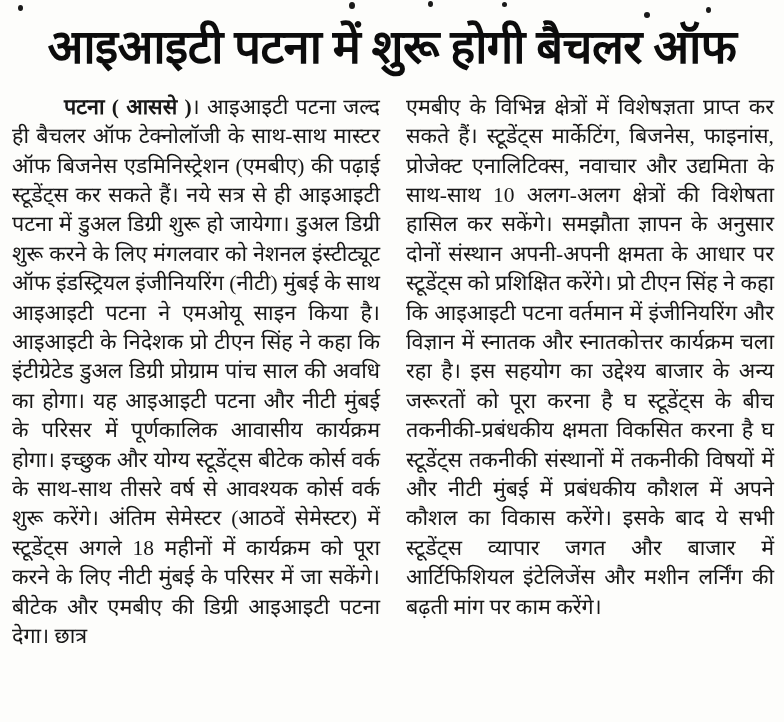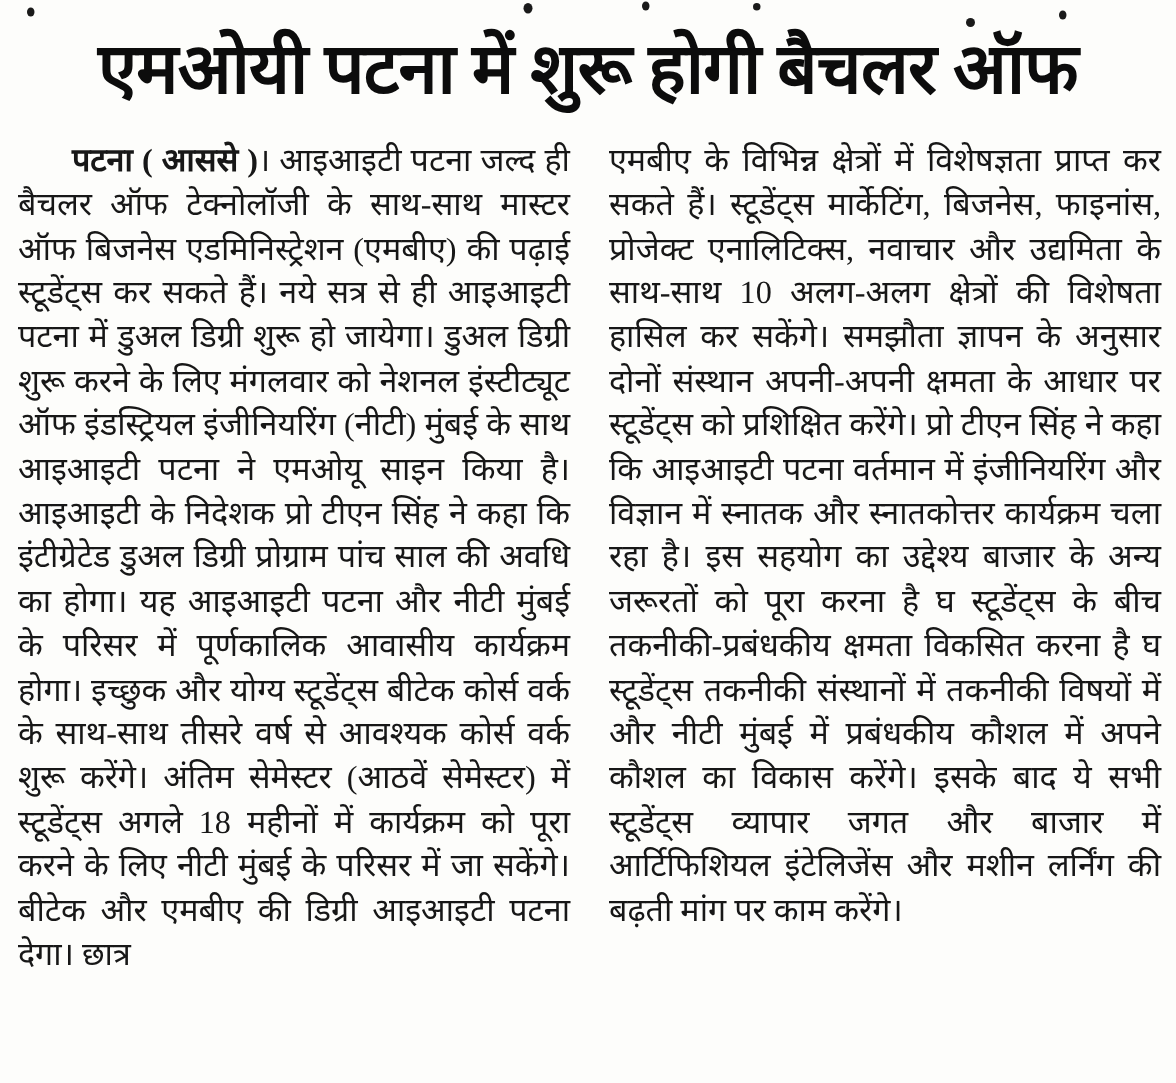--- a/index.html
+++ b/index.html
@@ -45,20 +45,21 @@
     font-size: 21.5px;
     line-height: 29.4px;
     text-align: justify;
     color: #171717;
   }
   .column-left p.lead {
     text-indent: 36px;
   }
   .dateline {
     font-weight: 700;
+    margin-left: 16px;
   }
   
   .speck {
     position: absolute;
     background: #1a1a1a;
     border-radius: 50%;
   }
   .speck.s1 { left: 18px;  top: 5px;  width: 5px; height: 6px; }
   .speck.s2 { left: 349px; top: 2px;  width: 6px; height: 7px; }
   .speck.s3 { left: 428px; top: 1px;  width: 5px; height: 6px; }
@@ -72,21 +73,21 @@
 <div class="page">
 
   <span class="speck s1"></span>
   <span class="speck s2"></span>
   <span class="speck s3"></span>
   <span class="speck s4"></span>
   <span class="speck s5"></span>
   <span class="speck s6"></span>
 
   <header class="headline">
-    <div class="headline-line">एमओयी पटना में शुरू होगी बैचलर ऑफ</div>
+    <div class="headline-line">आइआइटी पटना में शुरू होगी बैचलर ऑफ</div>
   </header>
 
   <div class="body-columns">
 
     <div class="column column-left">
       <p class="lead">
         <span class="dateline">पटना ( आससे )</span><span>। आइआइटी पटना जल्द ही बैचलर ऑफ टेक्नोलॉजी के साथ-साथ मास्टर ऑफ बिजनेस एडमिनिस्ट्रेशन (एमबीए) की पढ़ाई स्टूडेंट्स कर सकते हैं। नये सत्र से ही आइआइटी पटना में डुअल डिग्री शुरू हो जायेगा। डुअल डिग्री शुरू करने के लिए मंगलवार को नेशनल इंस्टीट्यूट ऑफ इंडस्ट्रियल इंजीनियरिंग (नीटी) मुंबई के साथ आइआइटी पटना ने एमओयू साइन किया है। आइआइटी के निदेशक प्रो टीएन सिंह ने कहा कि इंटीग्रेटेड डुअल डिग्री प्रोग्राम पांच साल की अवधि का होगा। यह आइआइटी पटना और नीटी मुंबई के परिसर में पूर्णकालिक आवासीय कार्यक्रम होगा। इच्छुक और योग्य स्टूडेंट्स बीटेक कोर्स वर्क के साथ-साथ तीसरे वर्ष से आवश्यक कोर्स वर्क शुरू करेंगे। अंतिम सेमेस्टर (आठवें सेमेस्टर) में स्टूडेंट्स अगले 18 महीनों में कार्यक्रम को पूरा करने के लिए नीटी मुंबई के परिसर में जा सकेंगे। बीटेक और एमबीए की डिग्री आइआइटी पटना देगा। छात्र</span>
       </p>
     </div>
 

